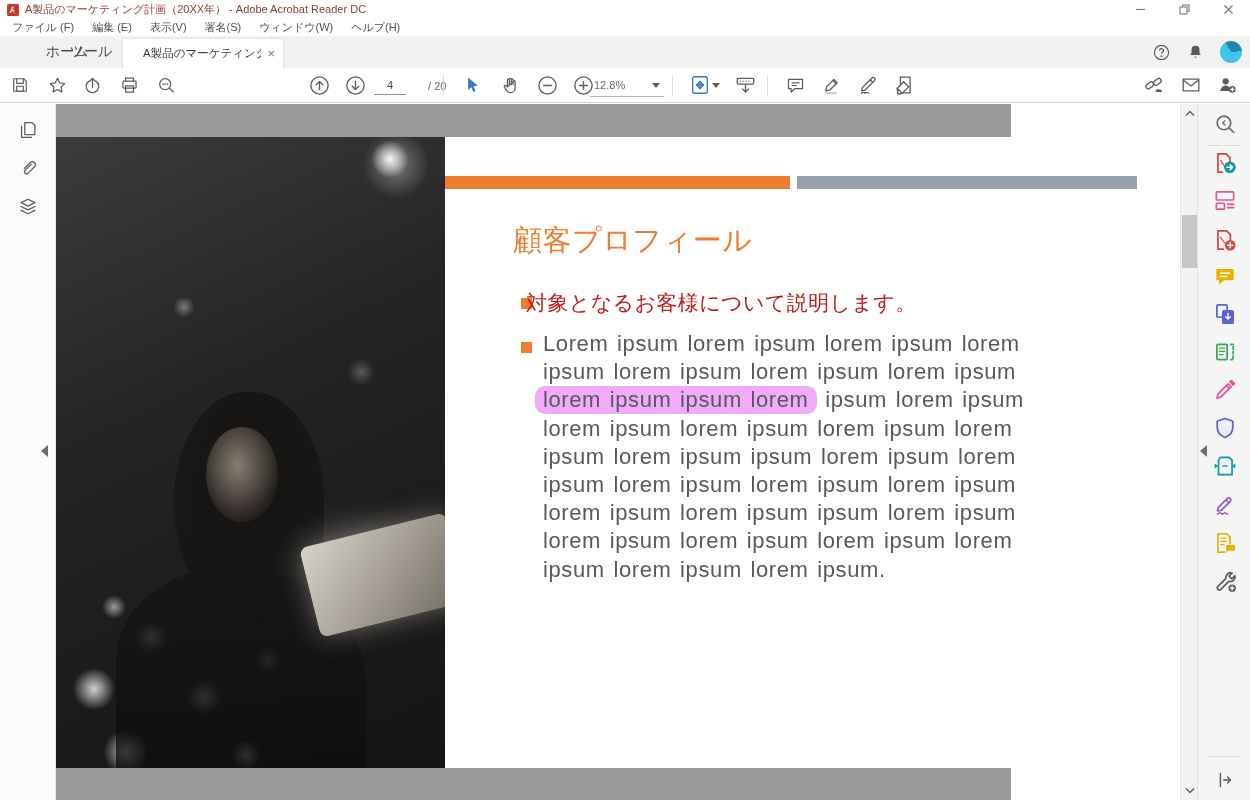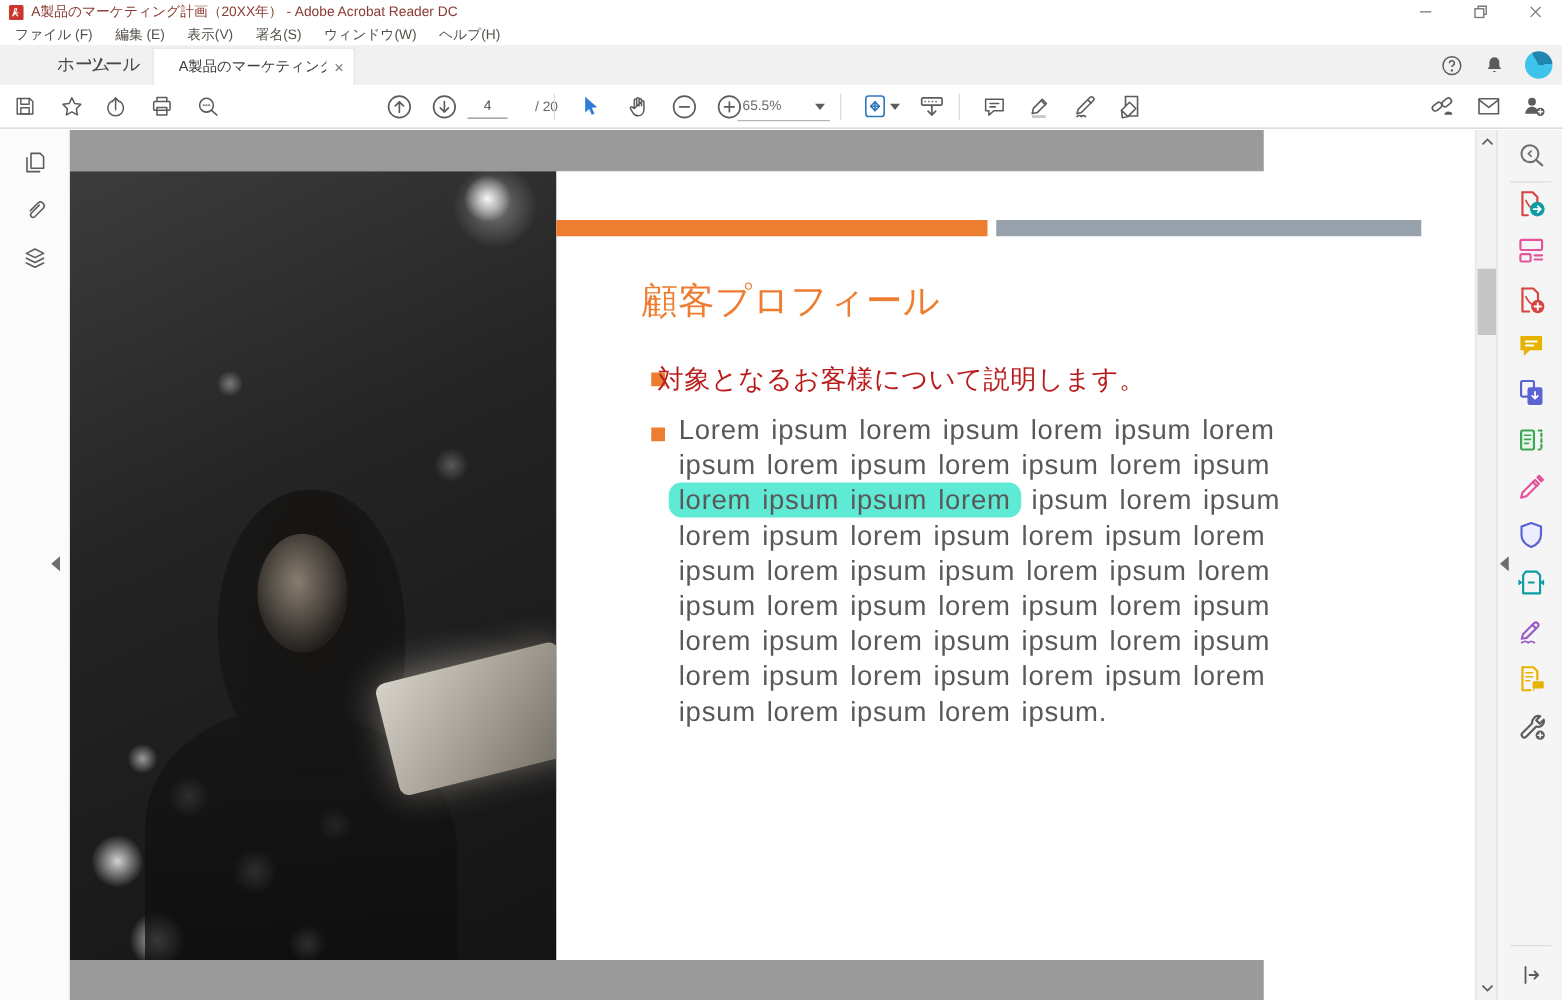--- a/index.html
+++ b/index.html
@@ -71,21 +71,21 @@
   .photo-hair { position:absolute; left:118px; top:255px; width:150px; height:230px; border-radius:50% 50% 45% 55%; background:radial-gradient(ellipse at 50% 30%, rgba(20,18,16,.9), rgba(10,10,10,.4) 75%, rgba(0,0,0,0)); }
   .photo-body { position:absolute; left:60px; top:430px; width:250px; height:210px; border-radius:45% 55% 0 0; background:linear-gradient(180deg, rgba(22,22,22,.92), rgba(12,12,12,.75)); }
   .photo-tablet { position:absolute; left:252px; top:392px; width:150px; height:92px; border-radius:8px; transform:rotate(-14deg); background:linear-gradient(135deg, #d8d3ca, #9b958b 60%, #6f6a62); box-shadow:0 0 28px rgba(255,244,220,.35); }
 
   
   .slide-bar { position:absolute; top:39px; height:13px; }
   .slide-title { position:absolute; left:457px; top:84px; font-size:29px; letter-spacing:.5px; color:#ED7D31; }
   .bullet-sq { position:absolute; width:11px; height:11px; background:#ED7D31; }
   .bullet1-text { position:absolute; left:470px; top:152px; font-size:21px; letter-spacing:.4px; color:#b91c1c; }
   .body-block { position:absolute; left:487px; top:193px; width:560px; font-size:22px; letter-spacing:.6px; word-spacing:2px; color:#595959; line-height:28.2px; }
-  .hl { background:#5eead4; border-radius:10px; padding:1px 8px 2px; margin-left:-8px; }
+  .hl { background:#f0abfc; border-radius:10px; padding:1px 8px 2px; margin-left:-8px; }
 
   
   .v-scrollbar { position:absolute; left:1124px; top:0; width:17px; bottom:0; background:#f2f2f2; border-left:1px solid #e4e4e4; }
   .sb-arrow { position:absolute; left:0; width:17px; height:15px; display:flex; align-items:center; justify-content:center; }
   .sb-arrow svg { stroke:#5f5f5f; fill:none; stroke-width:1.4; }
   .sb-thumb { position:absolute; left:1px; top:111px; width:15px; height:53px; background:#c6c6c6; }
 
   
   .right-rail { position:absolute; right:0; top:0; width:53px; bottom:0; background:#f5f5f5; border-left:1px solid #e0e0e0; }
   .tool-btn { position:absolute; left:13px; width:28px; height:28px; display:flex; align-items:center; justify-content:center; }
@@ -228,21 +228,21 @@
         <path d="M8 12h8"></path>
       </svg>
     </div>
   <div class="tbtn" style="left:568px;">
       <svg width="23" height="23" viewBox="0 0 24 24">
         <circle cx="12" cy="12" r="9"></circle>
         <path d="M8 12h8M12 8v8"></path>
       </svg>
     </div>
   <div class="zoom-box">
-    <span class="zoom-value">65.5%</span>
+    <span class="zoom-value">12.8%</span>
     <span class="caret"></span>
   </div>
   <div class="tb-sep" style="left:672px;"></div>
   <div class="tbtn" style="left:685px;">
       <svg width="22" height="22" viewBox="0 0 24 24" style="stroke:#2f77bd;">
         <rect x="4" y="3" width="16" height="18" rx="2.5"></rect>
         <path d="M12 8.2v7.6M8.2 12h7.6"></path>
         <path d="M10.3 9.9L12 8.2l1.7 1.7M10.3 14.1l1.7 1.7 1.7-1.7M9.9 10.3L8.2 12l1.7 1.7M14.1 10.3l1.7 1.7-1.7 1.7"></path>
       </svg>
     </div>

